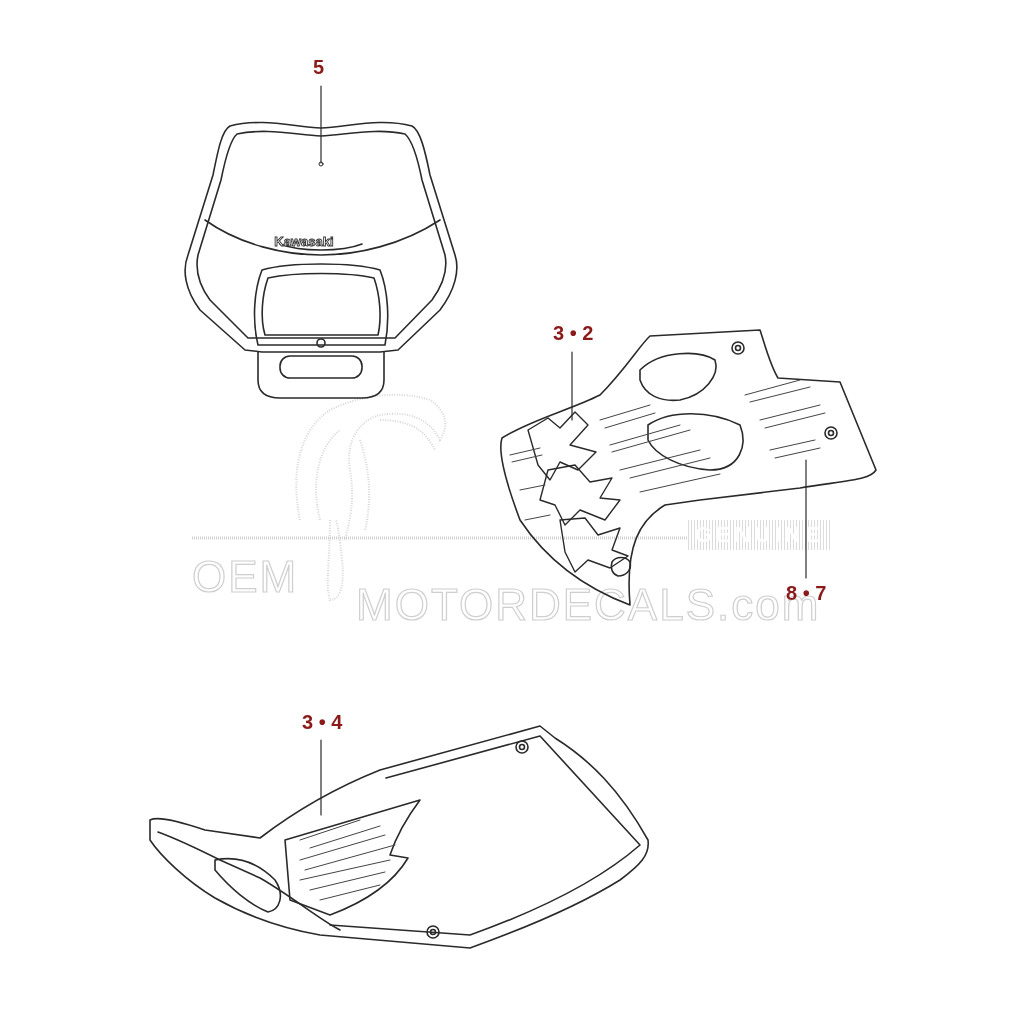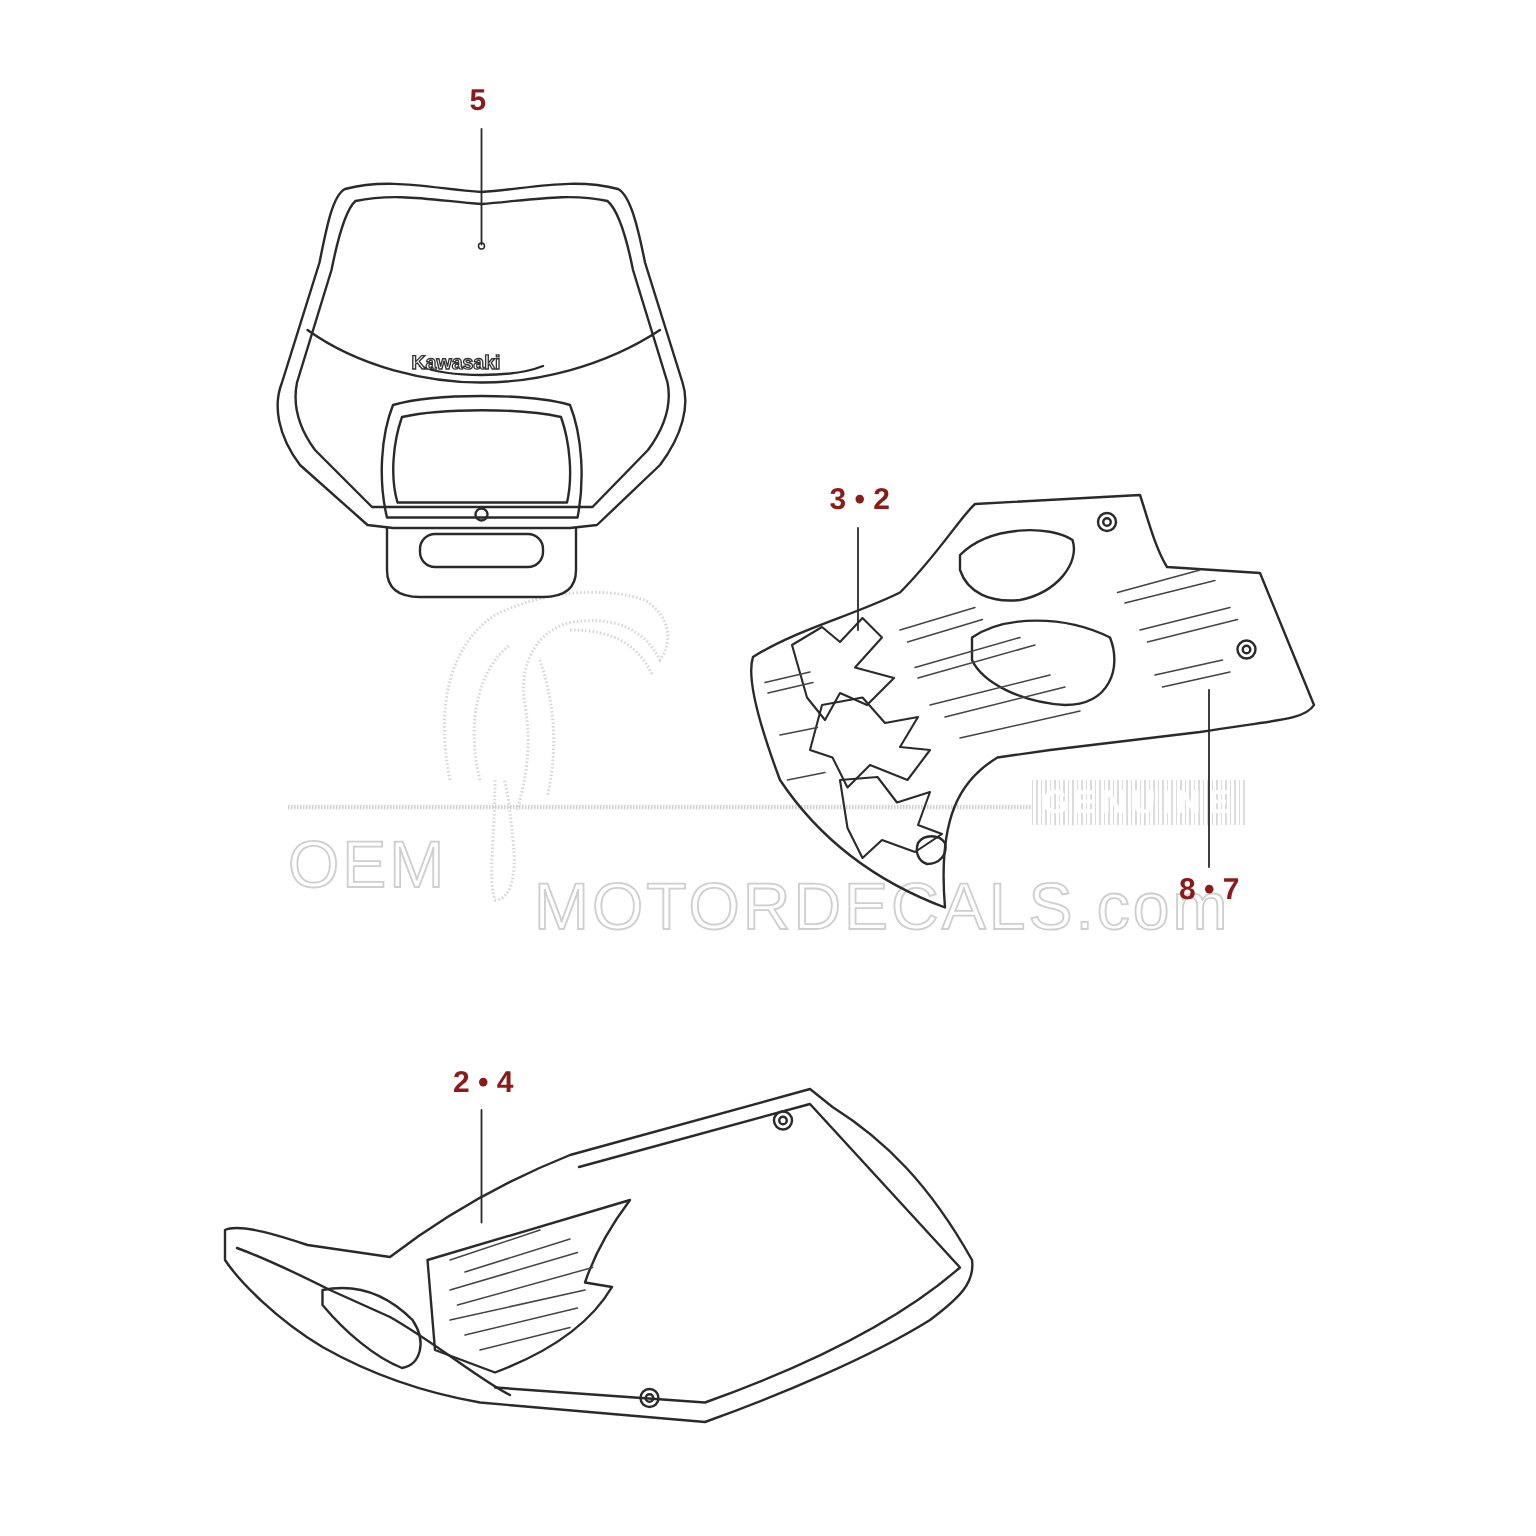--- a/index.html
+++ b/index.html
@@ -106,14 +106,14 @@
         </g>
       </g>
     </g>
   </svg>
 
   <div class="brand">Kawasaki</div>
 
   <div class="callout" style="left:313px; top:56px;">5</div>
   <div class="callout" style="left:553px; top:322px;">3 • 2</div>
   <div class="callout" style="left:786px; top:582px;">8 • 7</div>
-  <div class="callout" style="left:302px; top:711px;">2 • 4</div>
+  <div class="callout" style="left:302px; top:711px;">3 • 4</div>
 </div>
 
 </body></html>

